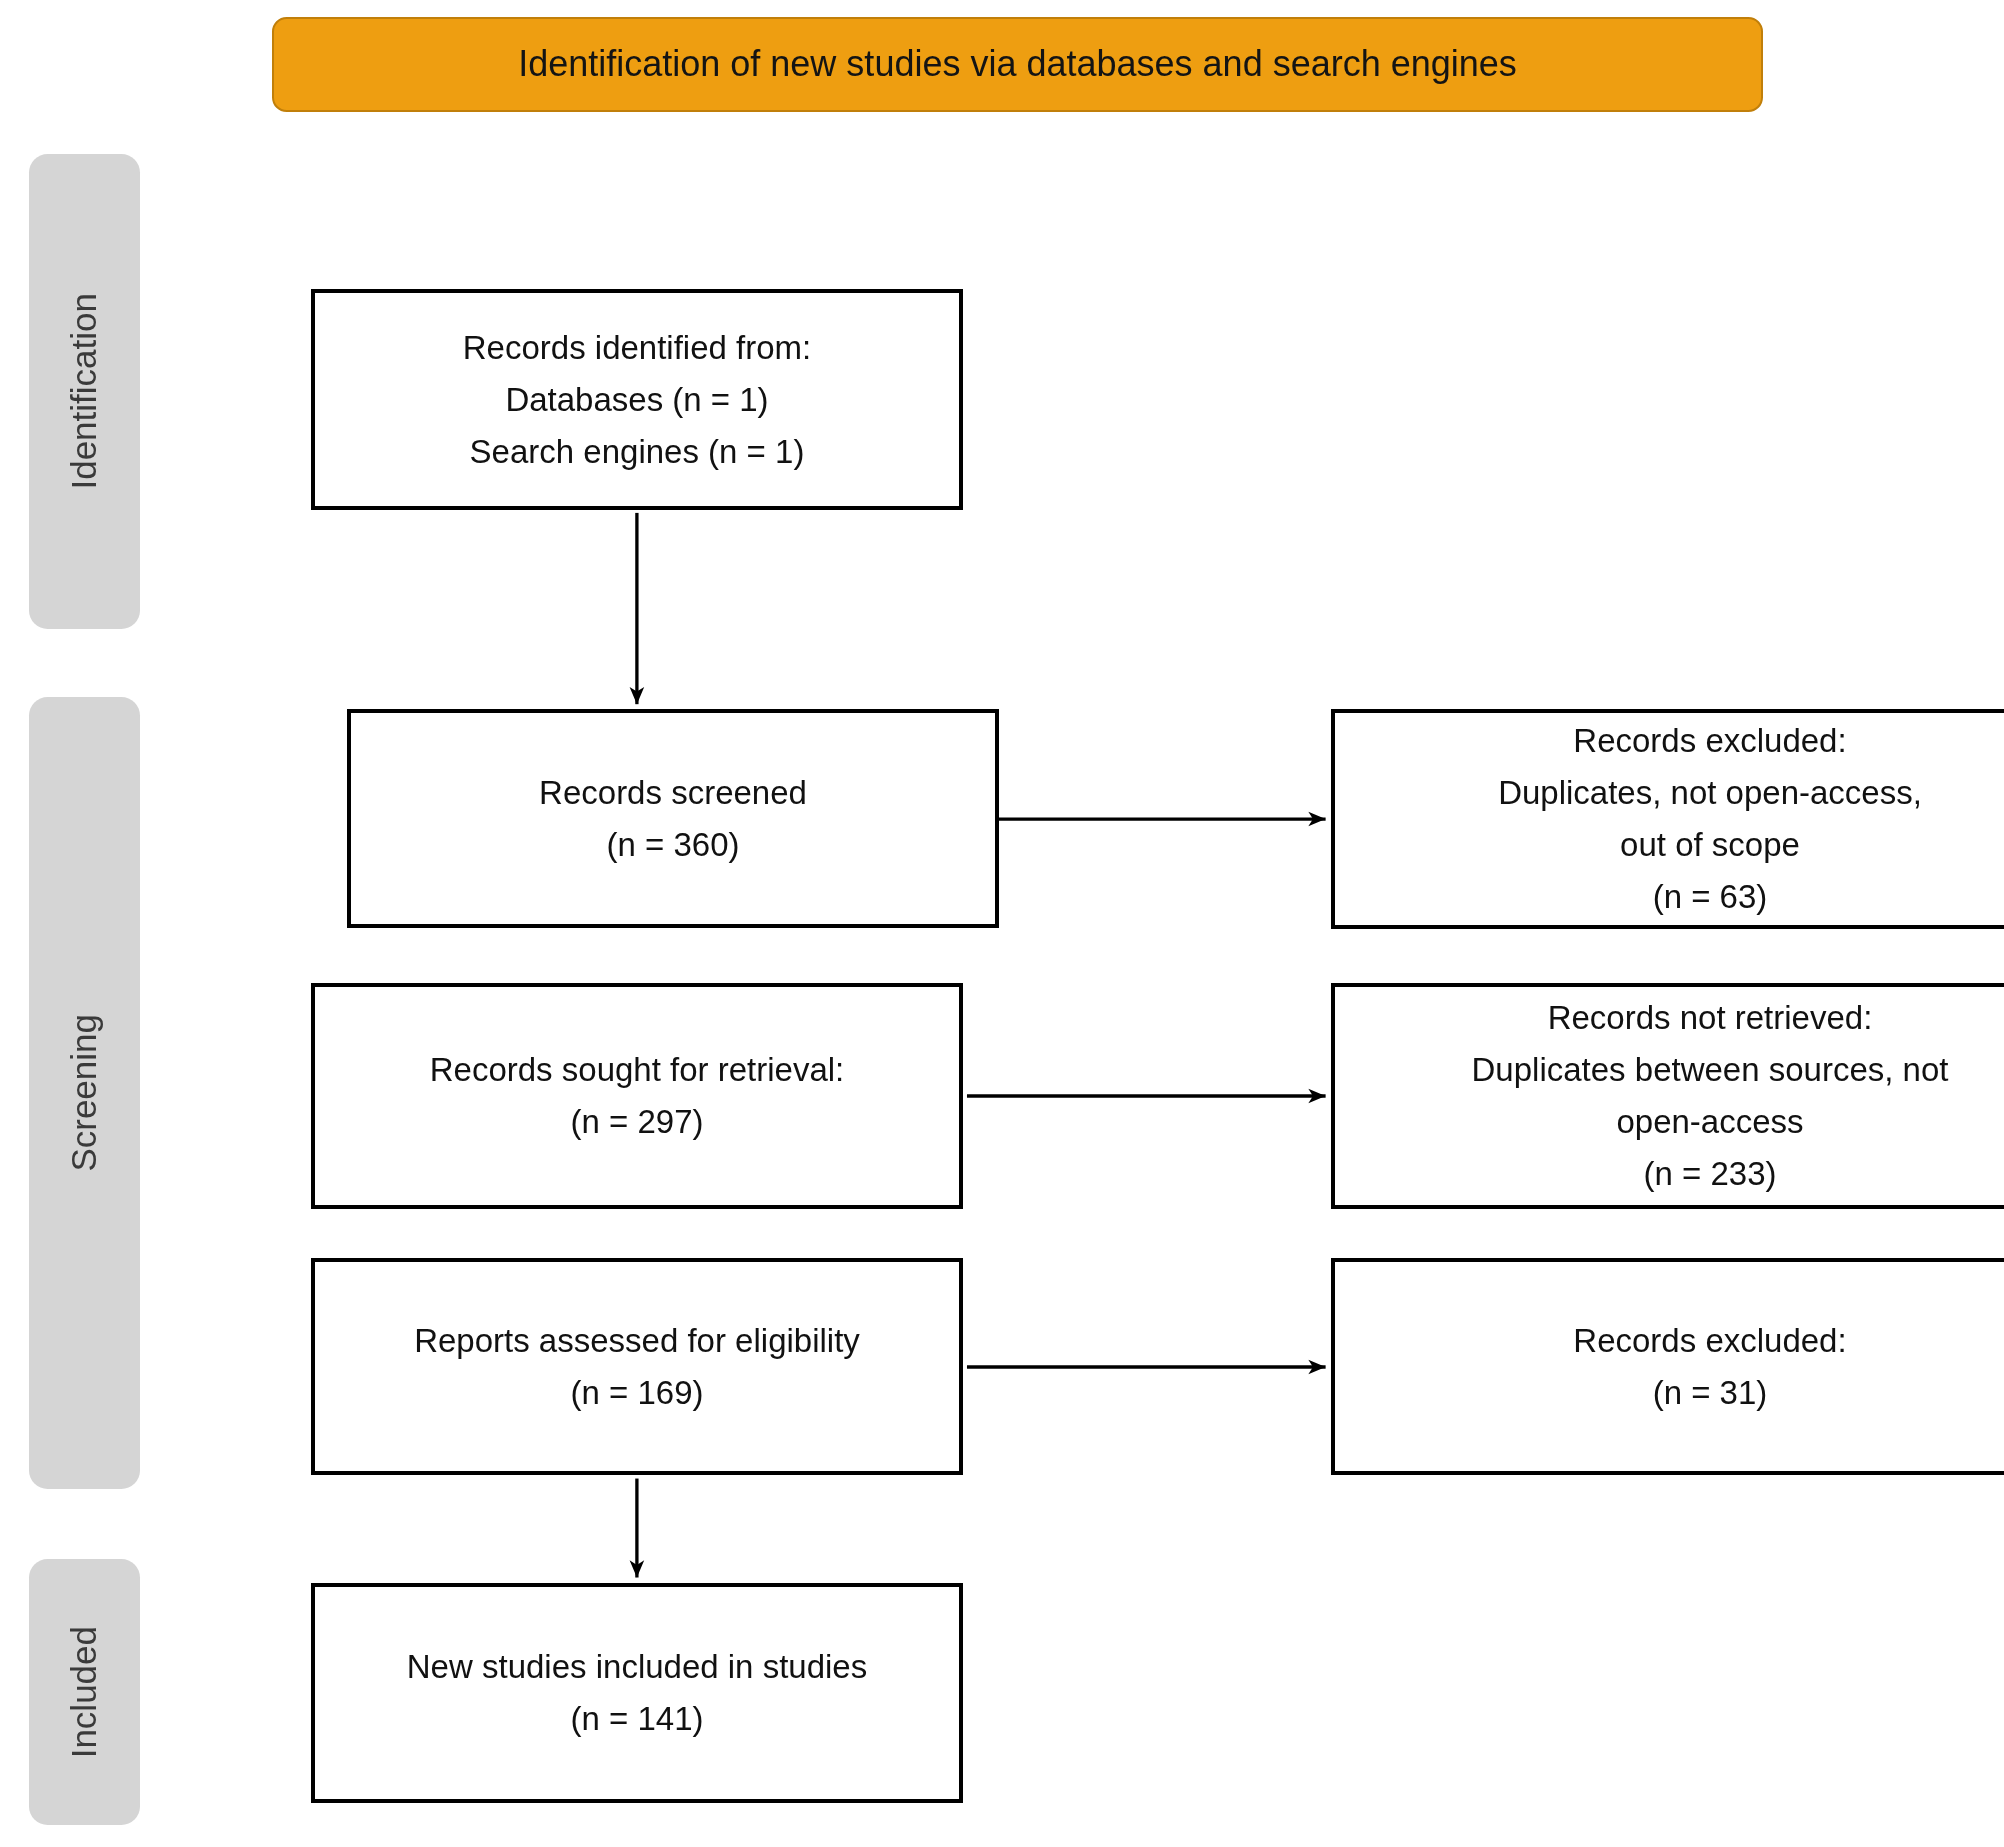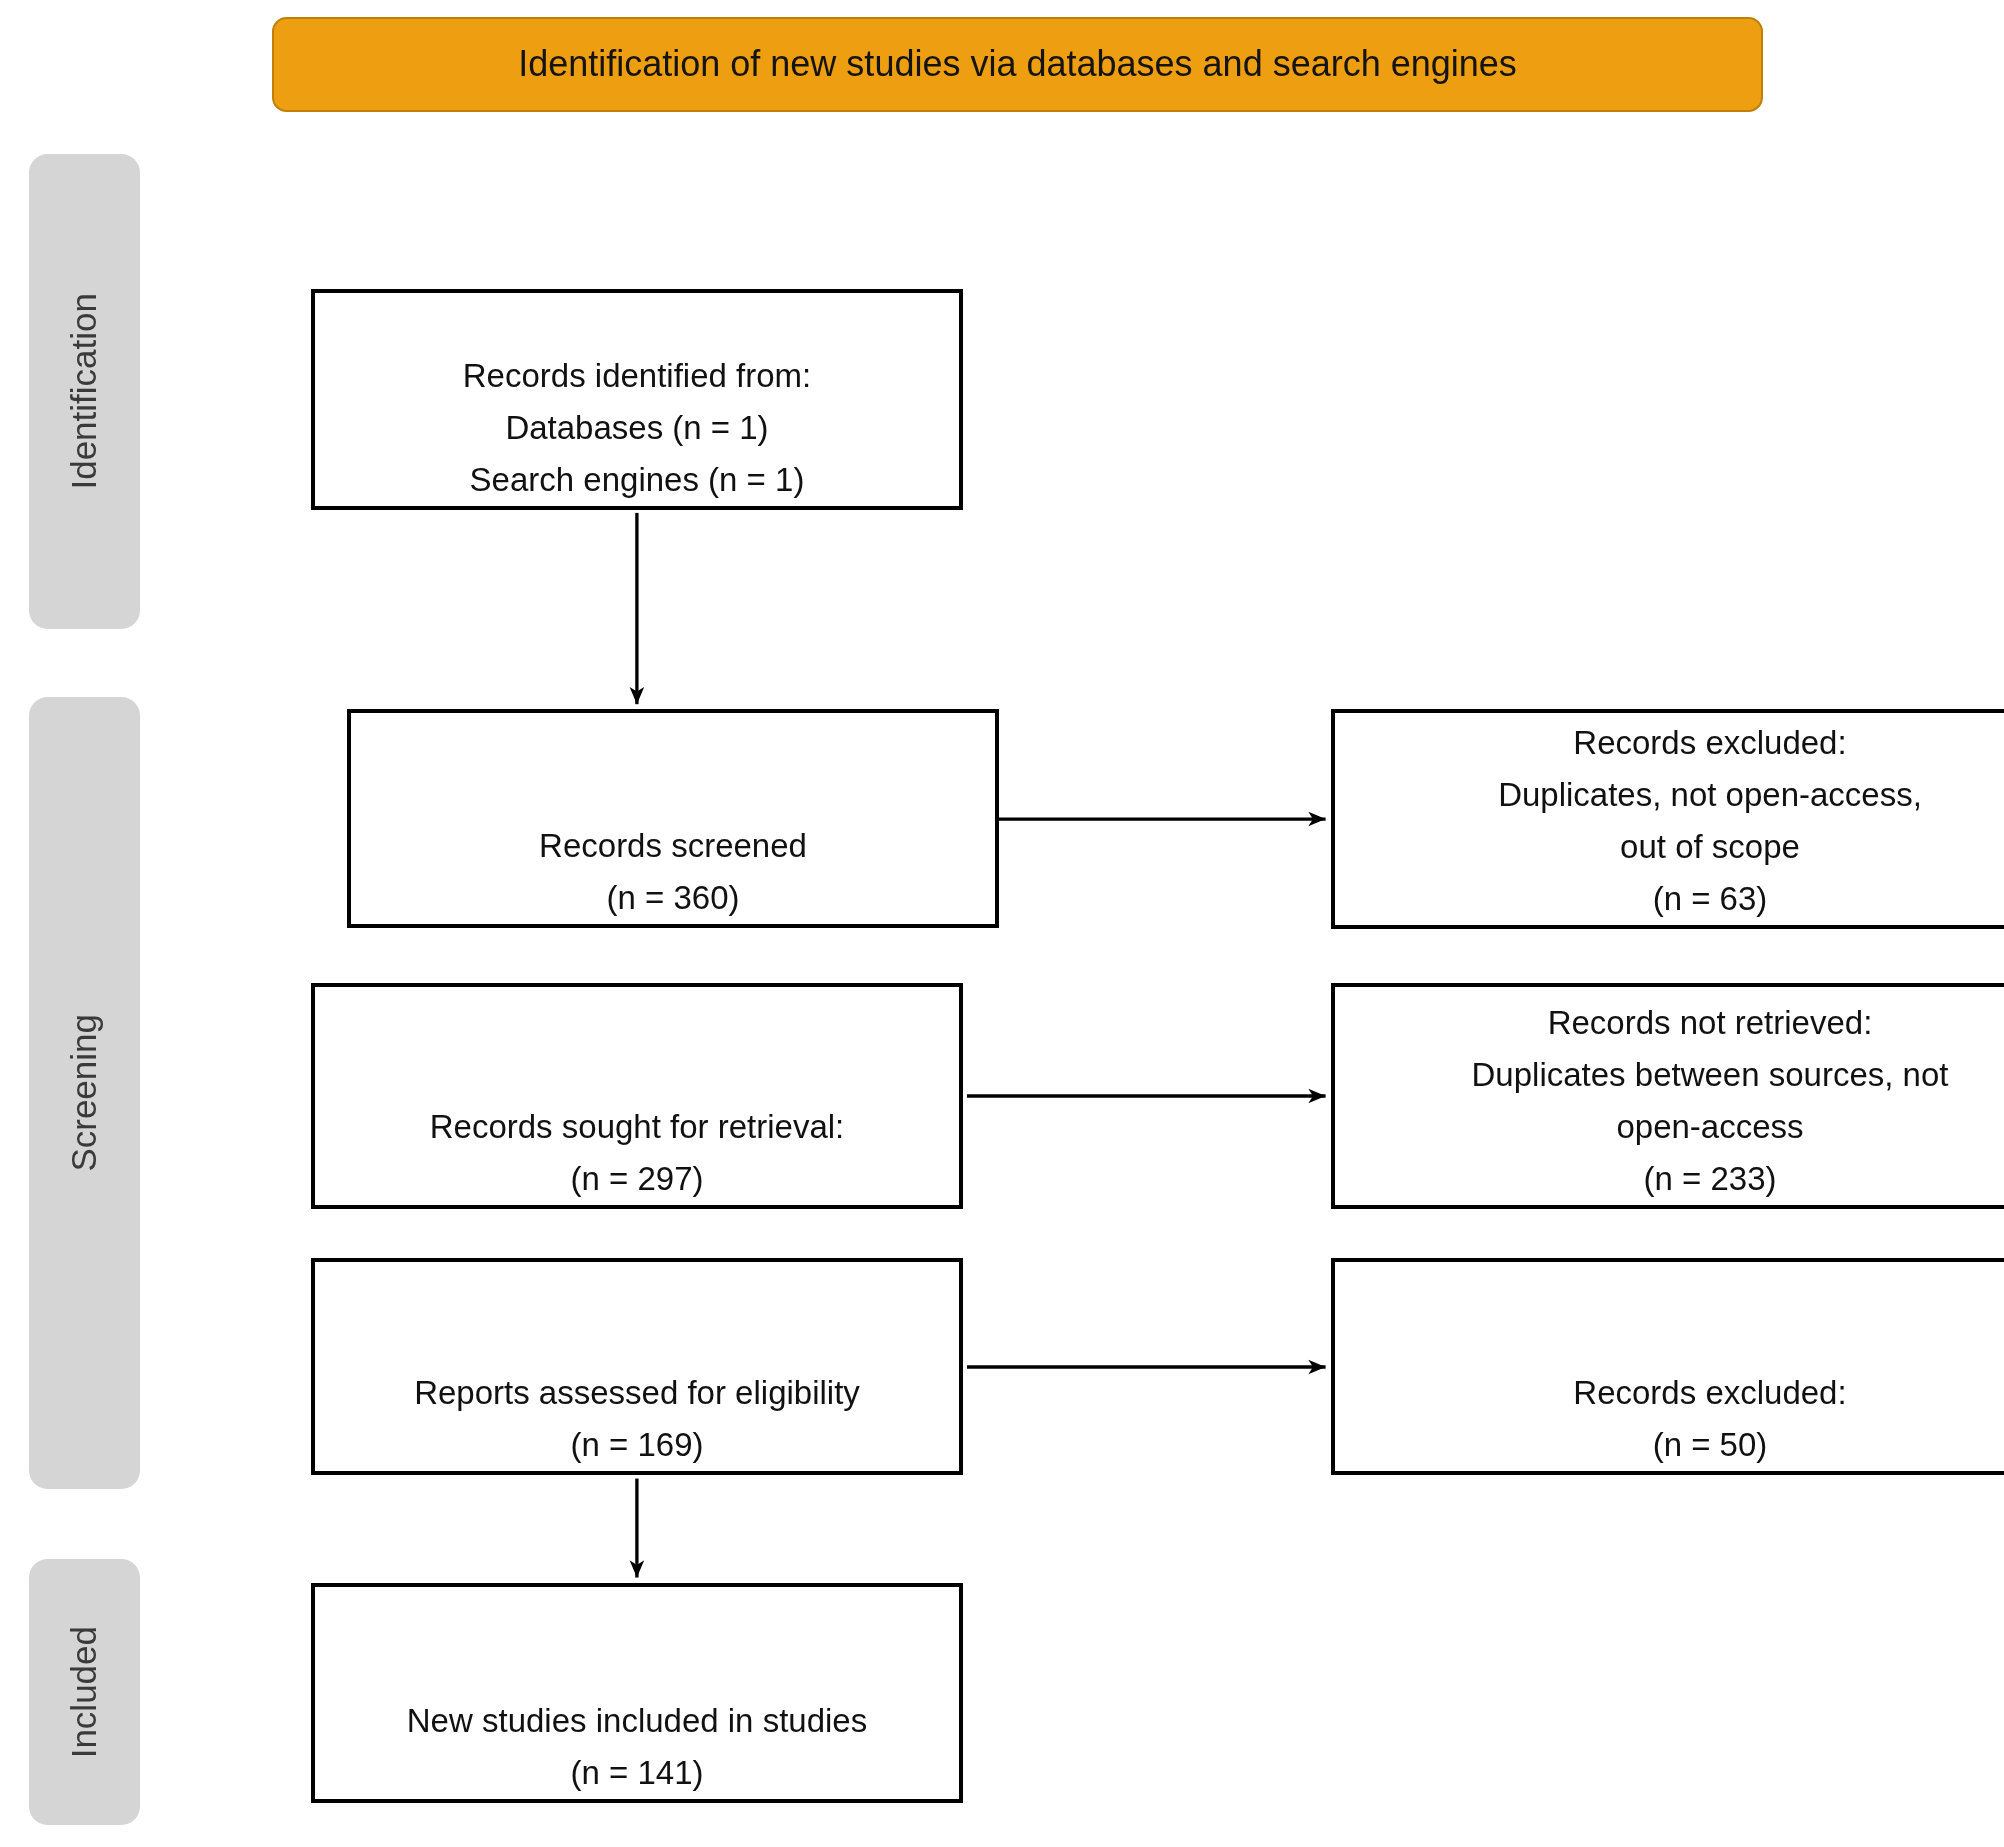--- a/index.html
+++ b/index.html
@@ -63,21 +63,21 @@
 
   
   .box {
     position: absolute;
     box-sizing: border-box;
     background: #ffffff;
     border: 4px solid #000000;
     display: flex;
     flex-direction: column;
     align-items: center;
-    justify-content: flex-end;
+    justify-content: center;
     text-align: center;
     font-size: 33px;
     line-height: 52px;
     color: #111111;
     padding: 0 13.3px;
   }
   .box.left  { left: 311px;  width: 652px; }
   .box.right { left: 1331px; width: 758px; }
   #box-identified { top: 289px;  height: 221px; }
   #box-screened   { top: 709px; height: 219px; margin-left: 36px; }
@@ -153,17 +153,17 @@
 
   <div class="box right" id="box-not-retrieved">
       <div>Records not retrieved:</div>
       <div>Duplicates between sources, not</div>
       <div>open-access</div>
       <div>(n = 233)</div>
     </div>
 
   <div class="box right" id="box-excluded-2">
       <div>Records excluded:</div>
-      <div>(n = 50)</div>
+      <div>(n = 31)</div>
     </div>
 
 </div>
 
 
 </body></html>

